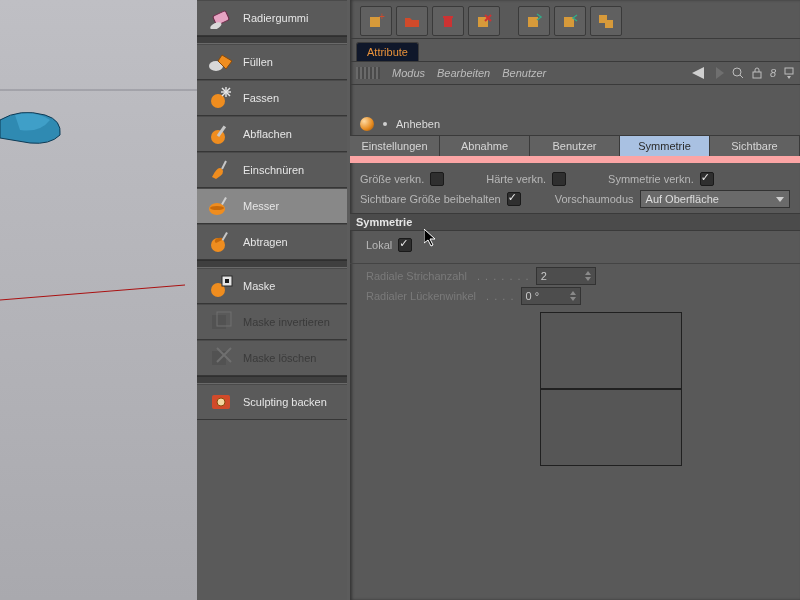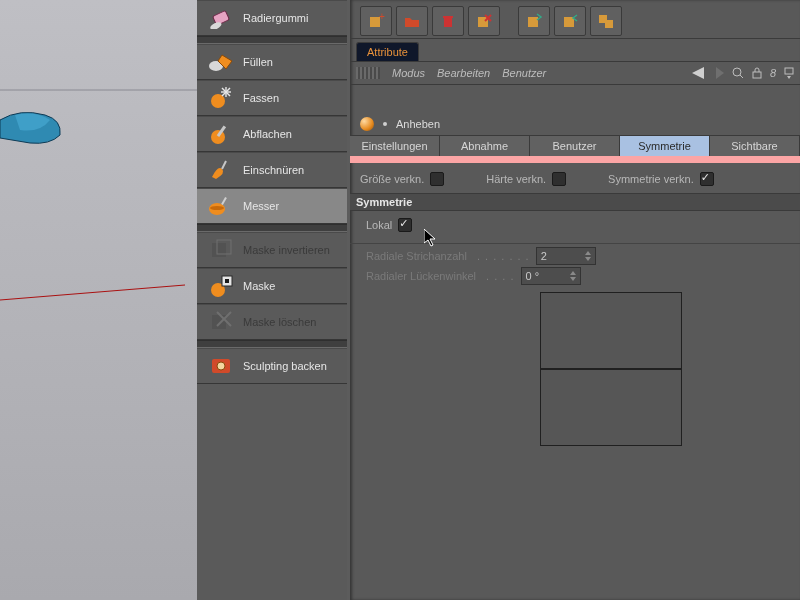--- a/index.html
+++ b/index.html
@@ -294,39 +294,49 @@
   <div class="tool selected">
     <span class="ticon">
       <svg width="26" height="22">
           <ellipse cx="9" cy="14" rx="8" ry="6" fill="#ef8d1f"></ellipse>
           <ellipse cx="9" cy="13" rx="7" ry="2" fill="#c86a0a"></ellipse>
           <rect x="15" y="2" width="2" height="8" fill="#cfcfcf" transform="rotate(30 16 6)"></rect>
         </svg>
     </span>
     <span class="label">Messer</span>
   </div>
+  <div class="tool">
+    <span class="ticon">
+      <svg width="26" height="22">
+          <circle cx="10" cy="14" r="7" fill="#ef8d1f"></circle>
+          <path d="M8 12 a 5 3 0 0 1 8 -4" fill="#c86a0a"></path>
+          <rect x="16" y="1" width="2" height="9" fill="#c7c7c7" transform="rotate(30 17 5)"></rect>
+        </svg>
+    </span>
+    <span class="label">Abtragen</span>
+  </div>
   <div class="sep"></div>
+  <div class="tool">
+    <span class="ticon">
+      <svg width="26" height="22">
+          <circle cx="10" cy="15" r="7" fill="#ef8d1f"></circle>
+          <rect x="14" y="1" width="10" height="10" fill="#e6e6e6" stroke="#2a2a2a"></rect>
+          <rect x="17" y="4" width="4" height="4" fill="#1a1a1a"></rect>
+        </svg>
+    </span>
+    <span class="label">Maske</span>
+  </div>
   <div class="tool dim">
     <span class="ticon">
       <svg width="26" height="22" opacity="0.45">
           <rect x="4" y="4" width="14" height="14" fill="#4a4a4a"></rect>
           <rect x="9" y="1" width="14" height="14" fill="none" stroke="#8a8a8a"></rect>
         </svg>
     </span>
     <span class="label">Maske invertieren</span>
-  </div>
-  <div class="tool">
-    <span class="ticon">
-      <svg width="26" height="22">
-          <circle cx="10" cy="15" r="7" fill="#ef8d1f"></circle>
-          <rect x="14" y="1" width="10" height="10" fill="#e6e6e6" stroke="#2a2a2a"></rect>
-          <rect x="17" y="4" width="4" height="4" fill="#1a1a1a"></rect>
-        </svg>
-    </span>
-    <span class="label">Maske</span>
   </div>
   <div class="tool dim">
     <span class="ticon">
       <svg width="26" height="22" opacity="0.45">
           <rect x="4" y="4" width="14" height="14" fill="#4a4a4a"></rect>
           <line x1="9" y1="1" x2="23" y2="15" stroke="#8a8a8a" stroke-width="2"></line>
           <line x1="23" y1="1" x2="9" y2="15" stroke="#8a8a8a" stroke-width="2"></line>
         </svg>
     </span>
     <span class="label">Maske löschen</span>
@@ -444,20 +454,30 @@
     <div class="row">
       <span class="lbl">Größe verkn.</span>
       <span class="cb"></span>
       <span style="width:30px"></span>
       <span class="lbl">Härte verkn.</span>
       <span class="cb"></span>
       <span style="width:30px"></span>
       <span class="lbl">Symmetrie verkn.</span>
       <span class="cb on"></span>
     </div>
+    <div class="row">
+      <span class="lbl">Sichtbare Größe beibehalten</span>
+      <span class="cb on"></span>
+      <span style="width:22px"></span>
+      <span class="lbl">Vorschaumodus</span>
+      <div class="dd">
+        <span>Auf Oberfläche</span>
+        <span class="tri"></span>
+      </div>
+    </div>
 
     <div class="section-head">Symmetrie</div>
 
     <div class="row" style="padding-left:6px">
       <span class="lbl">Lokal</span>
       <span class="cb on"></span>
     </div>
 
     <div style="height:6px;border-bottom:1px solid #444;margin:2px -10px"></div>
 

